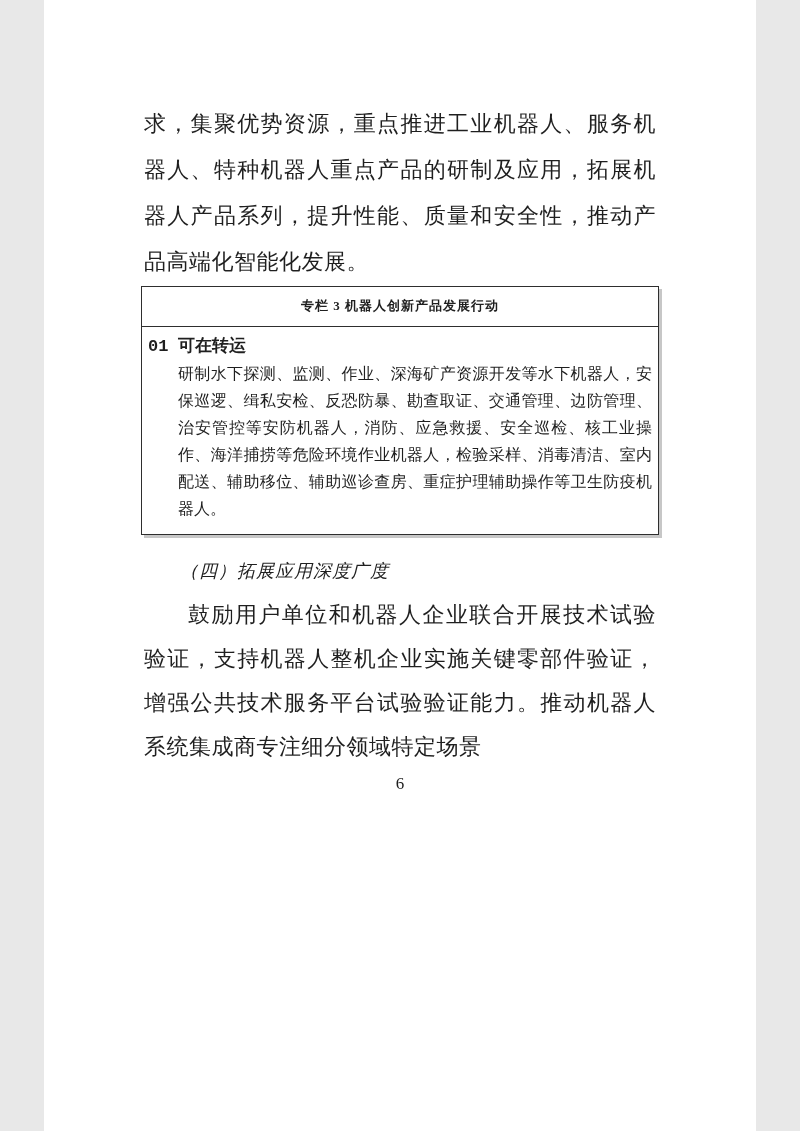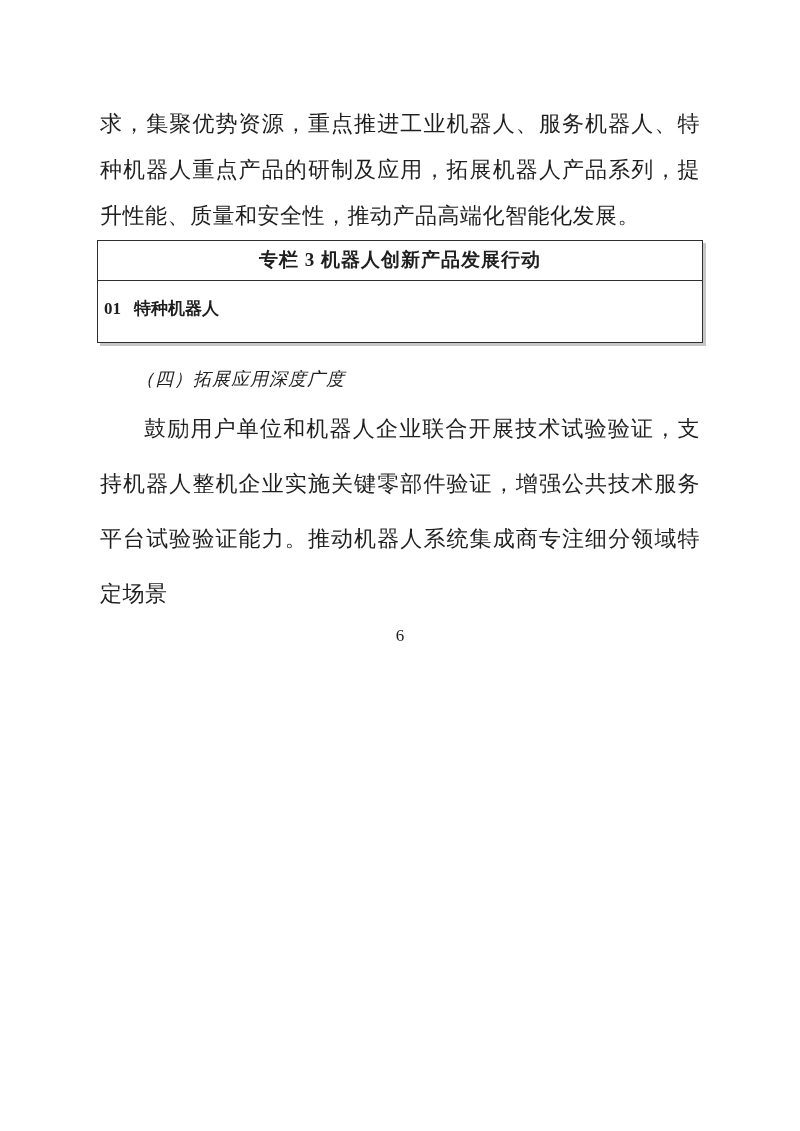--- a/index.html
+++ b/index.html
@@ -1,18 +1,18 @@
 <!DOCTYPE html>
 <html lang="zh"><head>
 <meta charset="utf-8">
 <style>
   html, body { margin: 0; padding: 0; background: #e8e8e8; }
   .page {
     position: relative;
-    width: 800px;
+    width: 712px;
     height: 1131px;
     margin: 0 auto;
     background: #ffffff;
     color: #1f1f1f;
     font-family: "Liberation Serif", "DejaVu Serif", serif;
     overflow: hidden;
     box-sizing: border-box;
   }
   
   .para {
@@ -27,30 +27,30 @@
   .follow { text-indent: 2em; }
 
   
   .box {
     margin: 1px 97px 0 97px;
     border: 1px solid #2e2e2e;
     box-shadow: 3px 3px 0 rgba(0,0,0,0.22);
     background: #fff;
   }
   .box-title {
-    font-size: 19px;
+    font-size: 13px;
     font-weight: bold;
     text-align: center;
     line-height: 26px;
     padding: 6px 0 7px 0;
     border-bottom: 1px solid #2e2e2e;
     letter-spacing: 1px;
   }
   .box-body { padding: 4px 6px 10px 6px; }
-  .section { margin-top: 10px; }
+  .section { margin-top: 2px; font-family: Liberation Mono, monospace; }
   .section-head {
     display: flex;
     font-weight: bold;
     font-size: 17px;
     line-height: 27px;
   }
   .section-head .num {
     width: 30px;
     flex: 0 0 30px;
   }
@@ -65,21 +65,21 @@
   
   .subheading {
     margin: 14px 100px 0 100px;
     font-size: 18px;
     font-weight: 400;
     font-style: italic;
     line-height: 44px;
     text-indent: 2em;
     letter-spacing: 1px;
   }
-  .para.follow { line-height: 55px; }
+  .para.follow { line-height: 44px; }
 
   .page-number {
     margin-top: 4px;
     text-align: center;
     font-size: 17px;
     line-height: 22px;
     color: #1f1f1f;
   }
 </style>
 </head>
@@ -90,28 +90,29 @@
   <p class="para intro">求，集聚优势资源，重点推进工业机器人、服务机器人、特种机器人重点产品的研制及应用，拓展机器人产品系列，提升性能、质量和安全性，推动产品高端化智能化发展。</p>
 
   <div class="box">
     <div class="box-title">专栏 3  机器人创新产品发展行动</div>
 
     <div class="box-body">
 
       <div class="section">
         <div class="section-head">
           <span class="num">01</span>
-          <span class="stitle">特种机器人</span>
+          <span class="stitle">可在转运</span>
         </div>
       </div>
 
       <div class="section">
       </div>
 
       <div class="section">
+        <p class="section-body">研制水下探测、监测、作业、深海矿产资源开发等水下机器人，安保巡逻、缉私安检、反恐防暴、勘查取证、交通管理、边防管理、治安管控等安防机器人，消防、应急救援、安全巡检、核工业操作、海洋捕捞等危险环境作业机器人，检验采样、消毒清洁、室内配送、辅助移位、辅助巡诊查房、重症护理辅助操作等卫生防疫机器人。</p>
       </div>
 
     </div>
   </div>
 
   <div class="subheading">（四）拓展应用深度广度</div>
 
   <p class="para follow">鼓励用户单位和机器人企业联合开展技术试验验证，支持机器人整机企业实施关键零部件验证，增强公共技术服务平台试验验证能力。推动机器人系统集成商专注细分领域特定场景</p>
 
   <div class="page-number">6</div>

